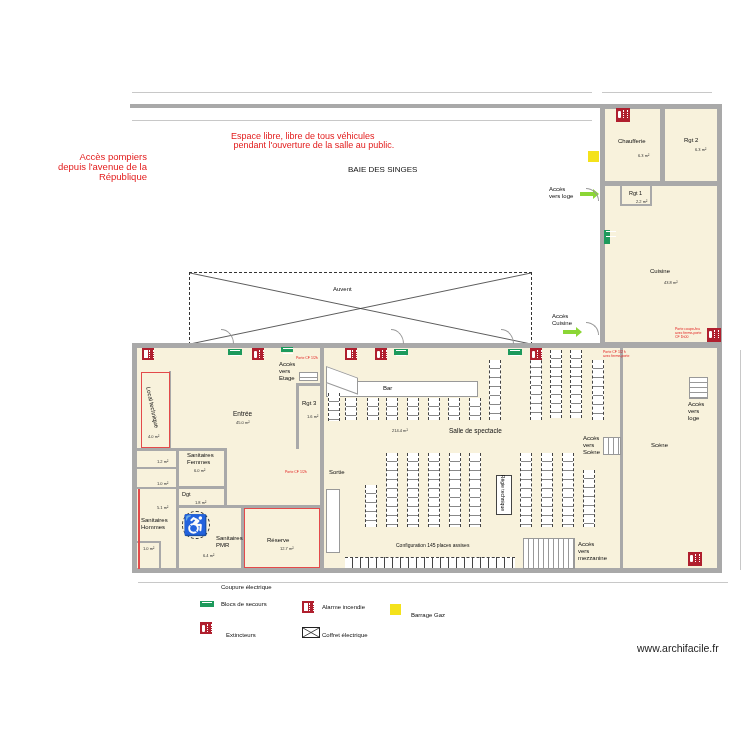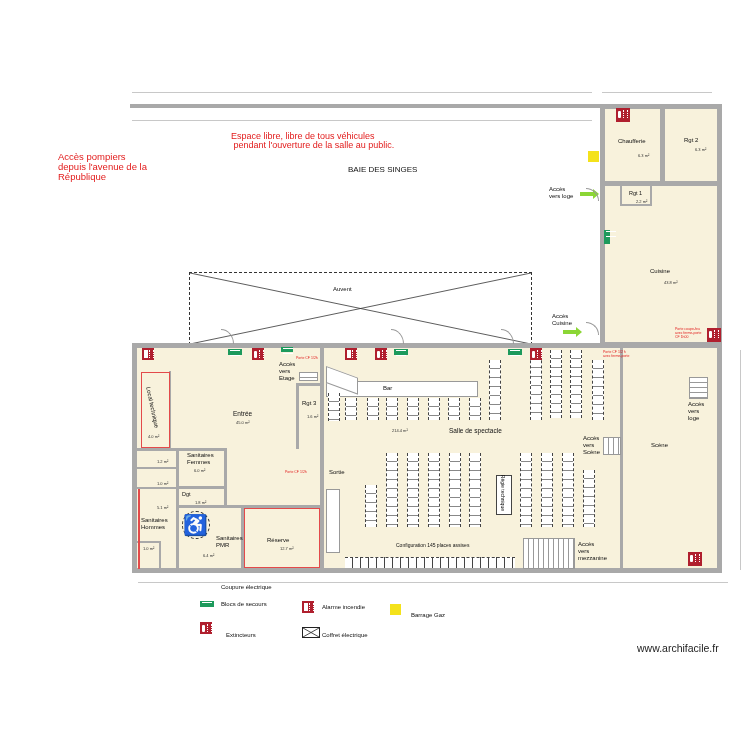--- a/index.html
+++ b/index.html
@@ -35,21 +35,21 @@
   .coffret svg { position:absolute; left:0; top:0; }
 </style>
 </head>
 <body>
 
 <div class="dimline" style="left:132px;top:92px;width:460px;"></div>
 <div class="dimline" style="left:132px;top:120px;width:460px;"></div>
 <div class="wall" style="left:130px;top:104px;width:470px;height:4px;"></div>
 <div class="dimline" style="left:602px;top:92px;width:110px;"></div>
 
-<div class="redtxt" style="left:58px;top:152px;white-space:pre;">Accès pompiers
+<div class="redtxt" style="left:58px;top:152px;white-space:pre;text-align:right;">Accès pompiers
 depuis l'avenue de la
 République</div>
 <div class="redtxt" style="left:231px;top:132px;white-space:pre;font-size:9px;">Espace libre, libre de tous véhicules
  pendant l'ouverture de la salle au public.</div>
 <div class="lbl" style="left:348px;top:165px;font-size:8px;">BAIE DES SINGES</div>
 
 <div class="wall" style="left:600px;top:104px;width:122px;height:243px;"></div>
 <div class="room" style="left:605px;top:109px;width:55px;height:72px;"></div>
 <div class="room" style="left:665px;top:109px;width:52px;height:72px;"></div>
 <div class="room" style="left:622px;top:186px;width:28px;height:18px;"></div>

